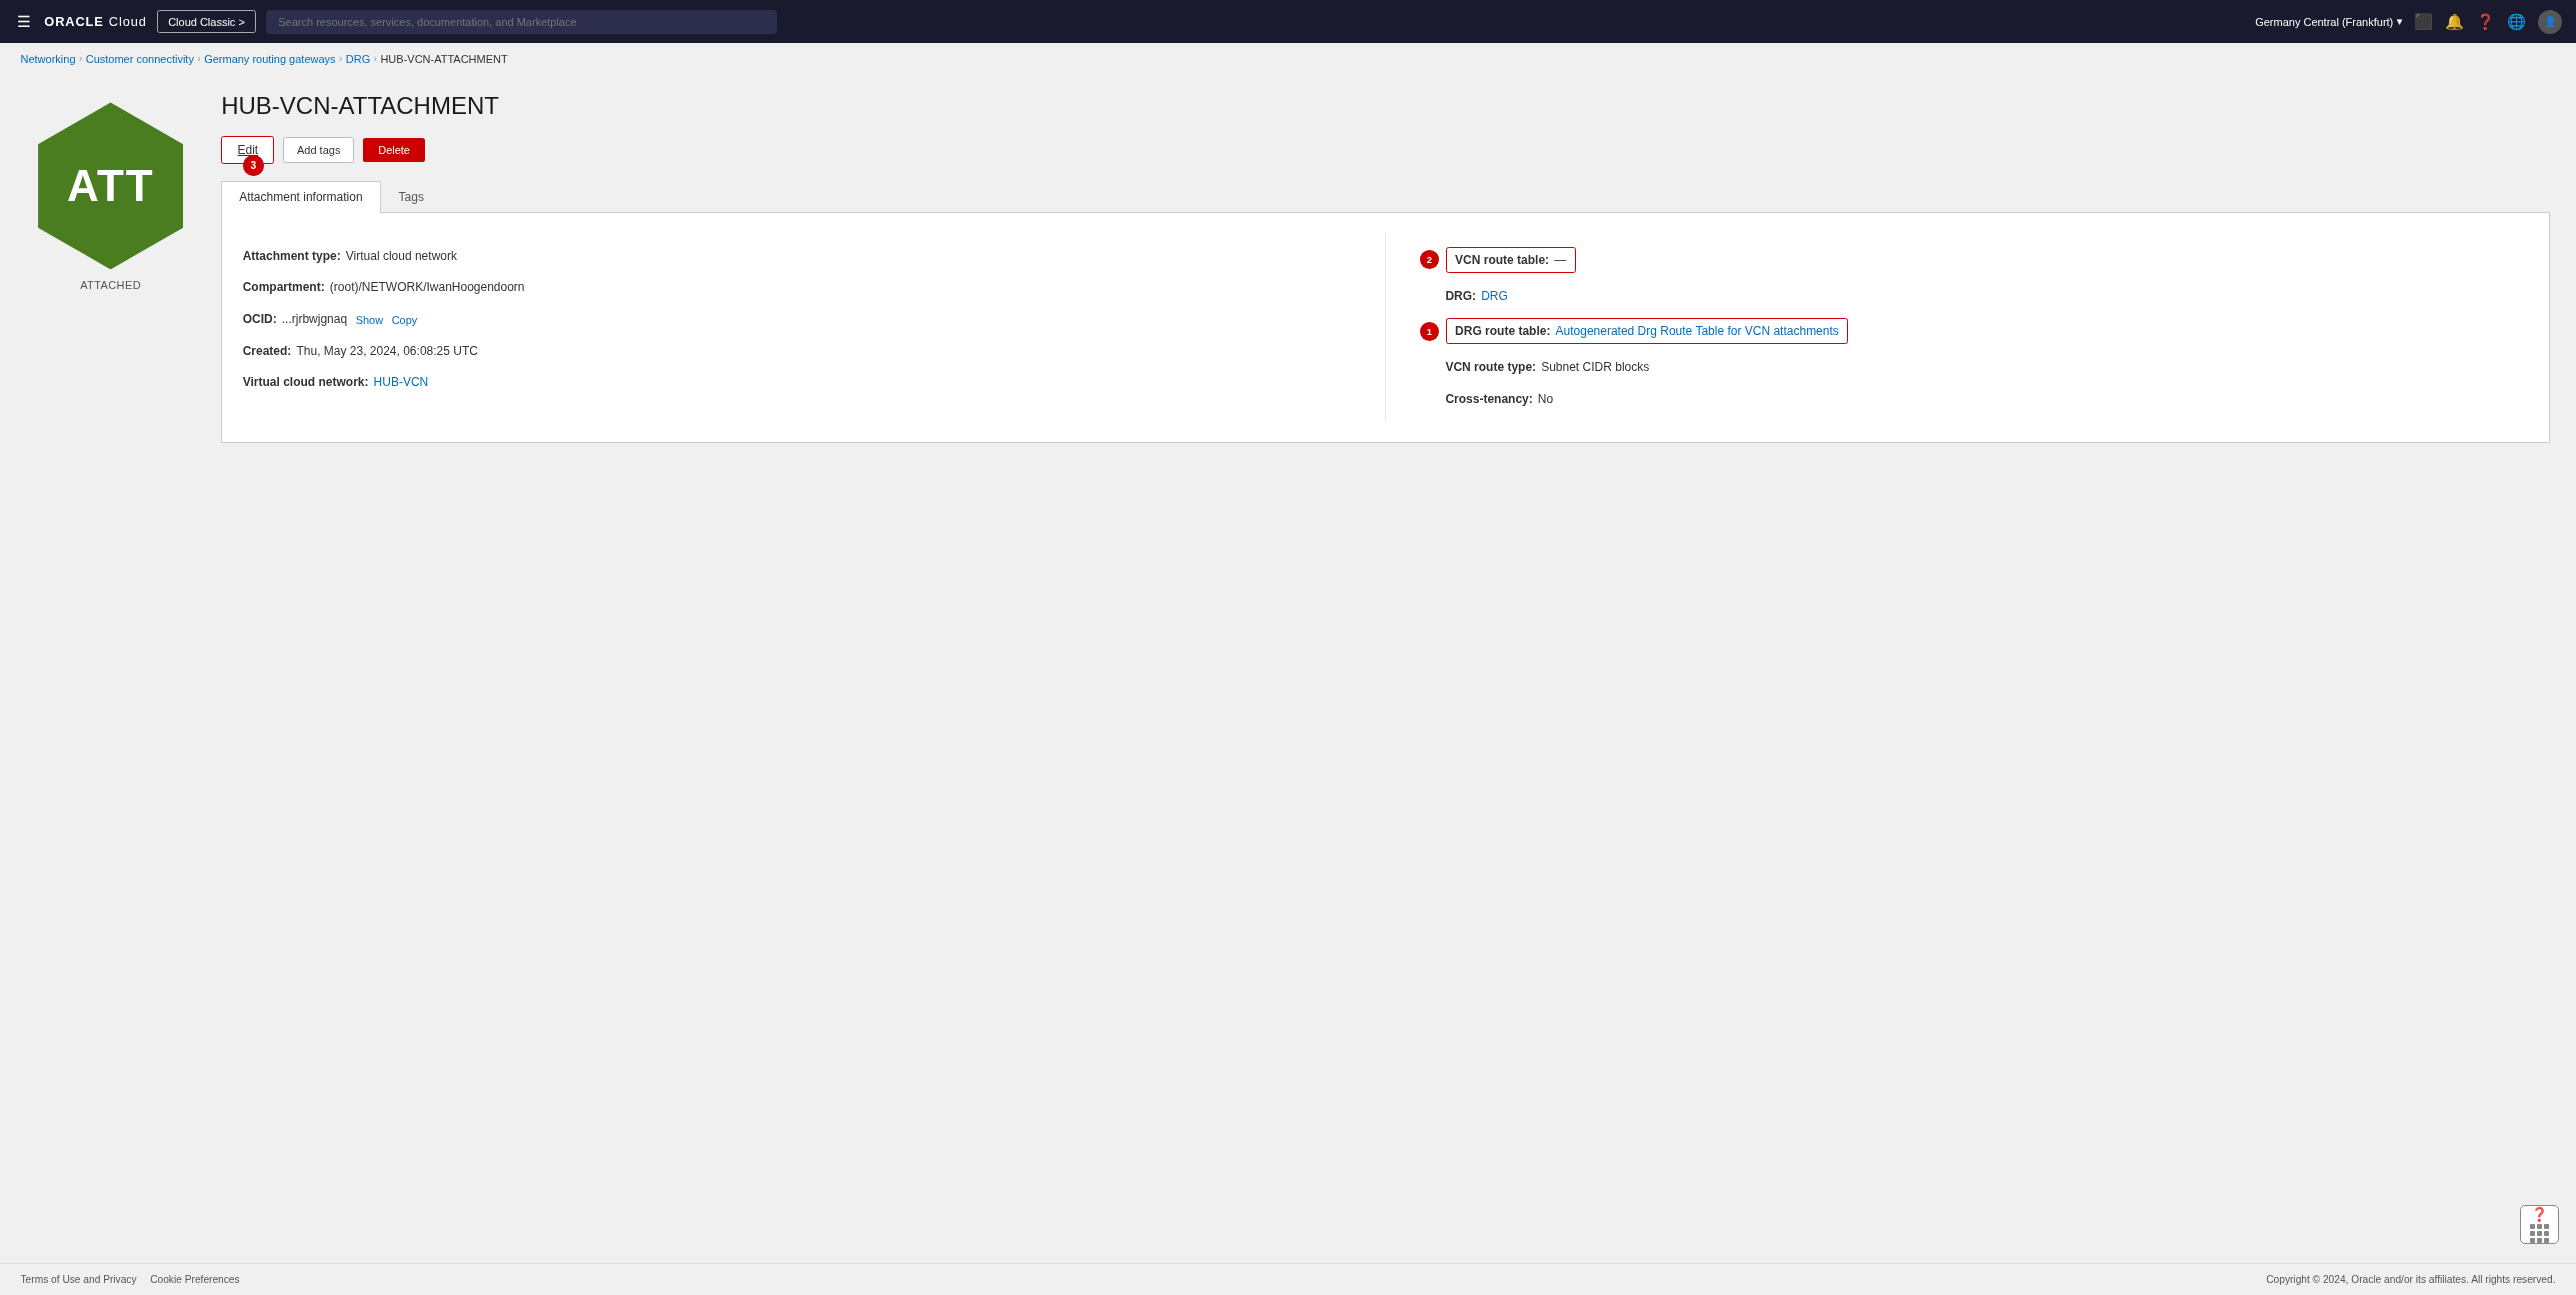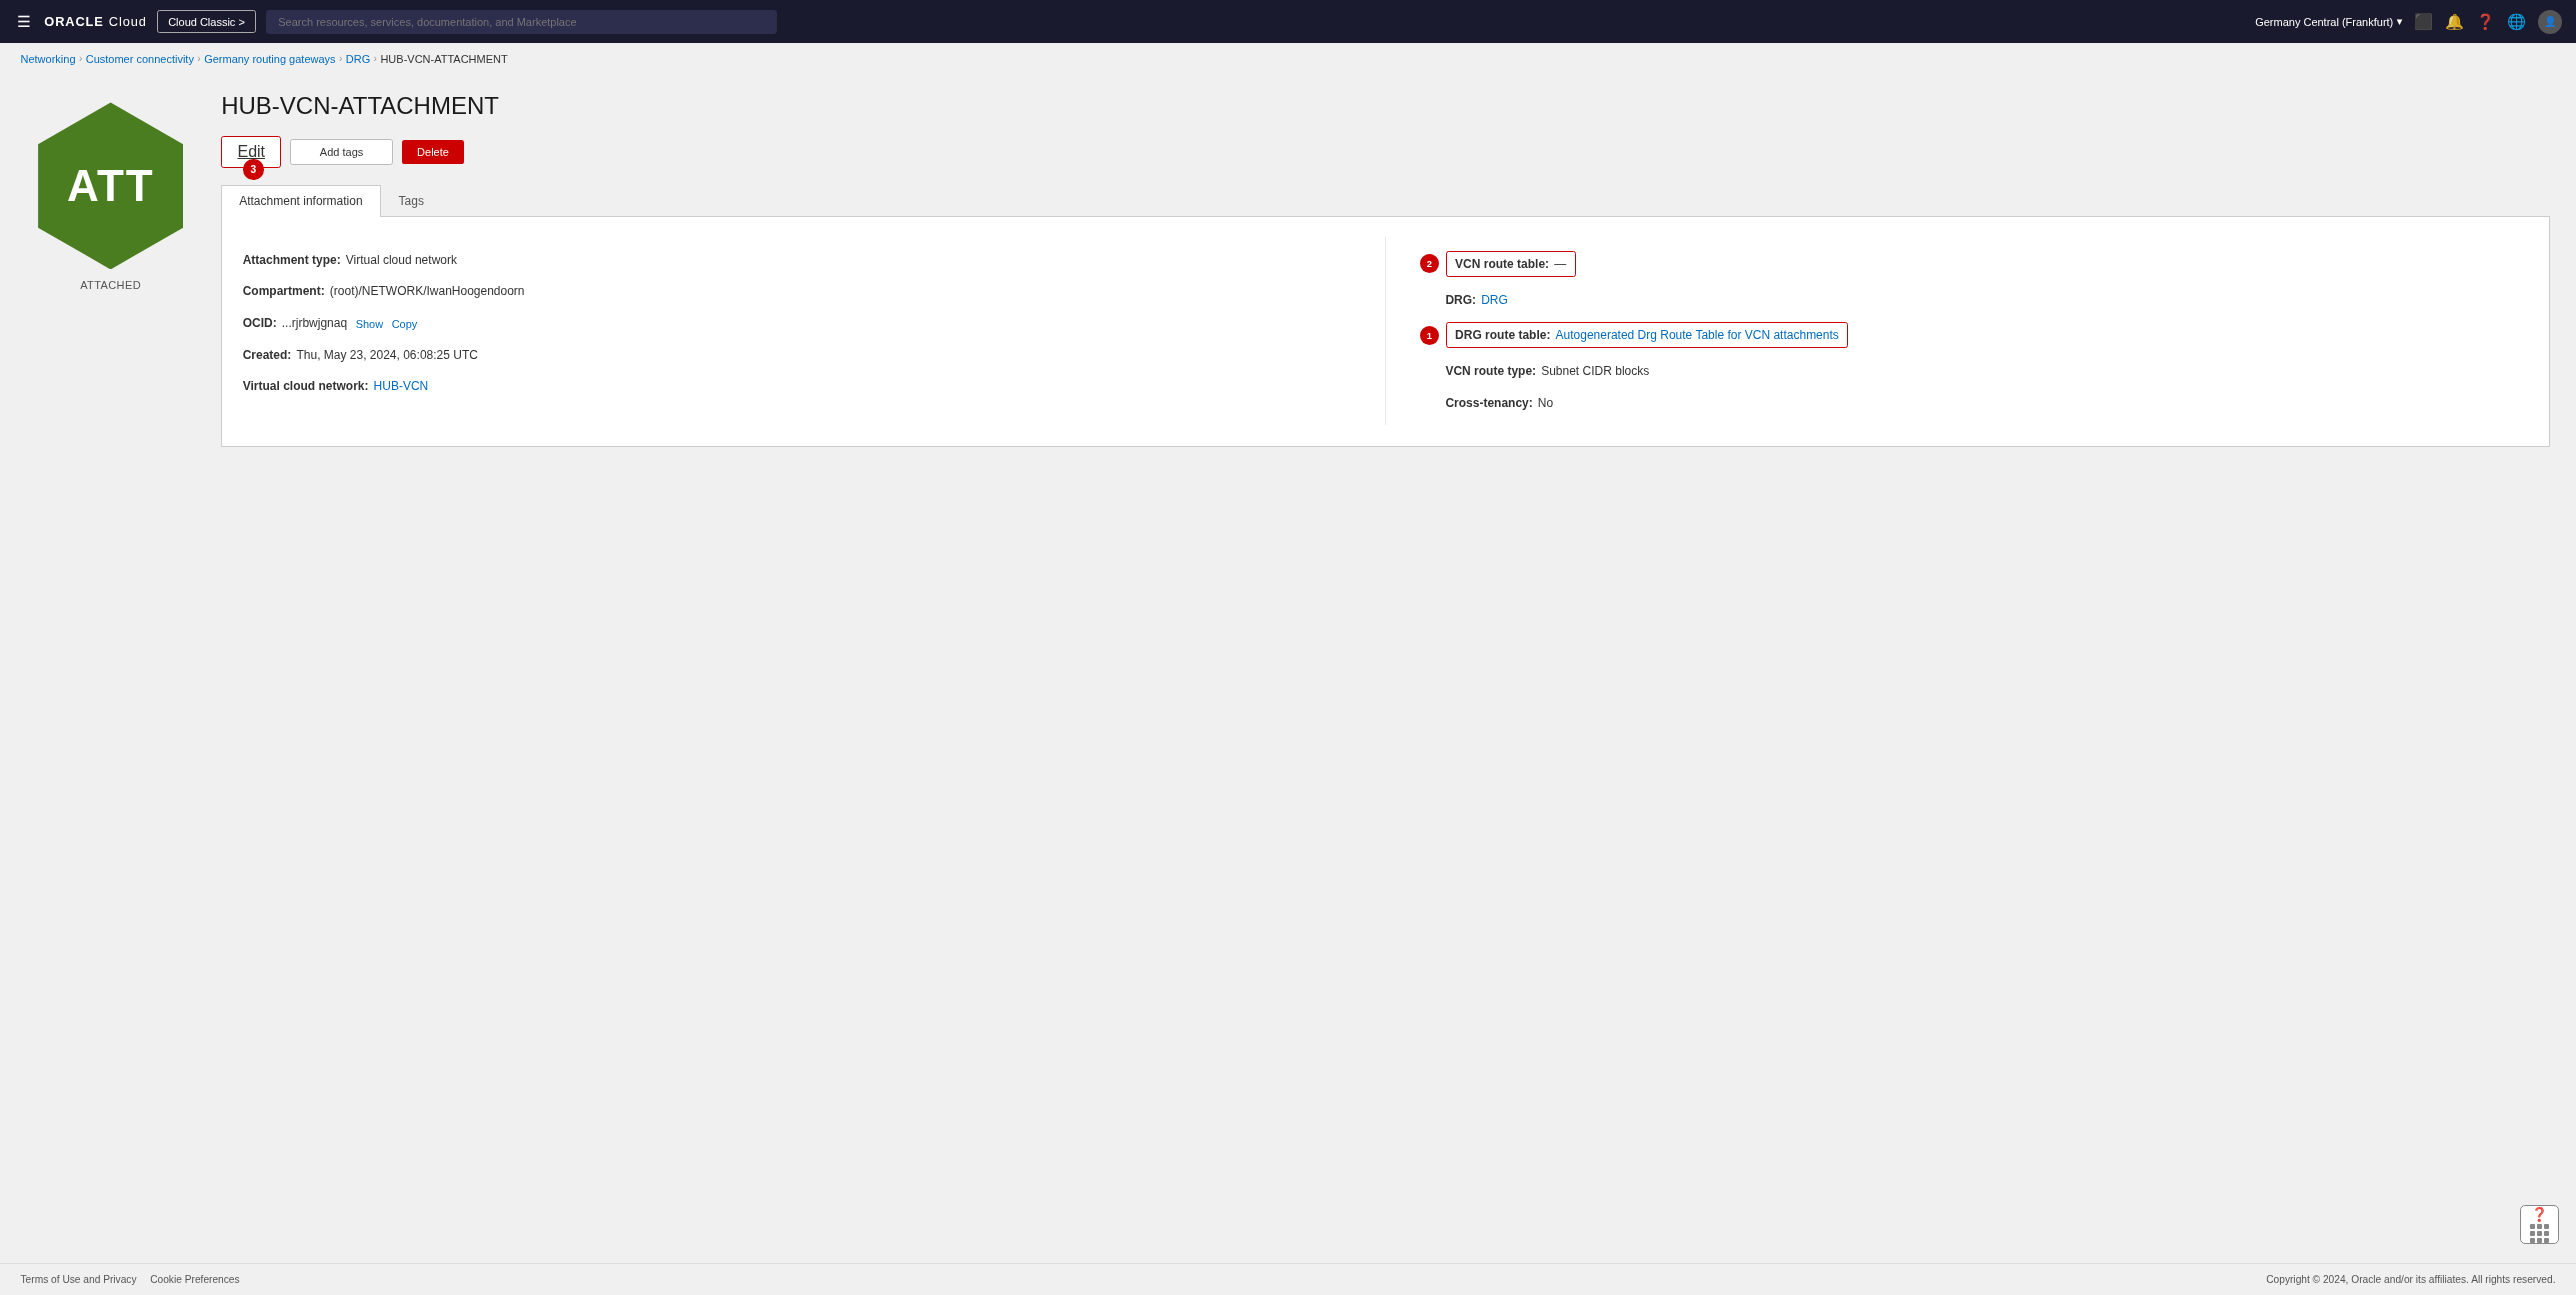--- a/index.html
+++ b/index.html
@@ -169,26 +169,26 @@
       margin-bottom: 17px;
       position: relative;
     }
     .btn-edit {
       padding: 6px 15.3px;
       border: 1.7px solid #c00;
       background: #fff;
       color: #333;
       border-radius: 2.6px;
       cursor: pointer;
-      font-size: 16px;
+      font-size: 12px;
       font-weight: 500;
       text-decoration: underline;
     }
     .btn-add-tags {
-      padding: 6px 29px;
+      padding: 6px 13px;
       border: 0.9px solid #bbb;
       background: #fff;
       color: #333;
       border-radius: 2.6px;
       cursor: pointer;
       font-size: 11px;
     }
     .btn-delete {
       padding: 6px 15.3px;
       border: none;

